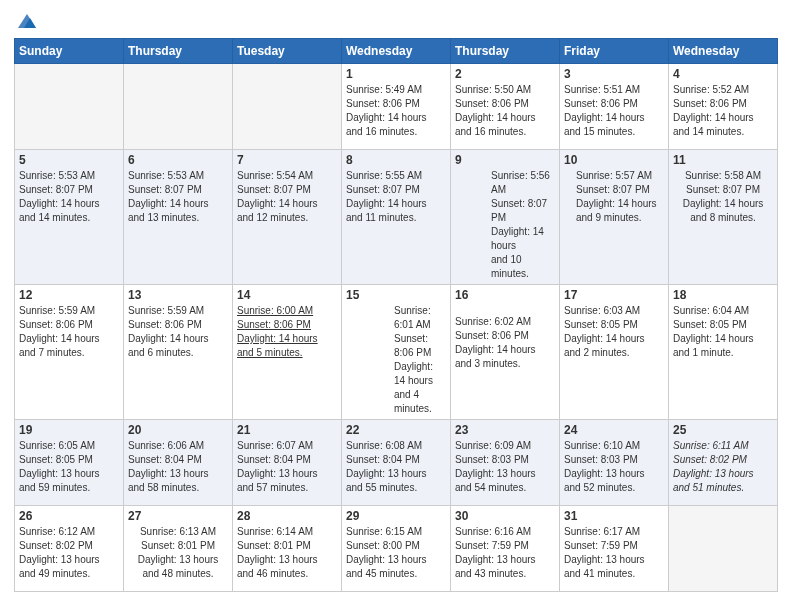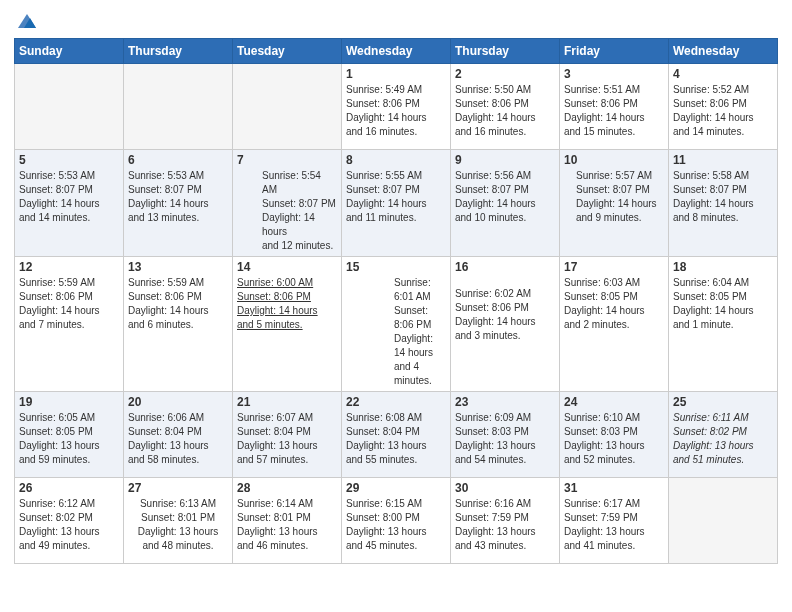--- a/index.html
+++ b/index.html
@@ -173,49 +173,49 @@
           </td>
           <td>
             <div class="day-number">6</div>
             <div class="day-info" style="white-space: pre-line;">Sunrise: 5:53 AM
 Sunset: 8:07 PM
 Daylight: 14 hours
 and 13 minutes.</div>
           </td>
           <td>
             <div class="day-number">7</div>
-            <div class="day-info" style="white-space: pre-line; margin-left: 25px;">Sunrise: 5:54 AM
+            <div class="day-info" style="white-space: pre-line;">Sunrise: 5:54 AM
 Sunset: 8:07 PM
 Daylight: 14 hours
 and 12 minutes.</div>
           </td>
           <td>
             <div class="day-number">8</div>
             <div class="day-info" style="white-space: pre-line;">Sunrise: 5:55 AM
 Sunset: 8:07 PM
 Daylight: 14 hours
 and 11 minutes.</div>
           </td>
           <td>
             <div class="day-number">9</div>
-            <div class="day-info" style="white-space: pre-line;">Sunrise: 5:56 AM
+            <div class="day-info" style="white-space: pre-line; margin-left: 36px;">Sunrise: 5:56 AM
 Sunset: 8:07 PM
 Daylight: 14 hours
 and 10 minutes.</div>
           </td>
           <td>
             <div class="day-number">10</div>
             <div class="day-info" style="white-space: pre-line; margin-left: 12px;">Sunrise: 5:57 AM
 Sunset: 8:07 PM
 Daylight: 14 hours
 and 9 minutes.</div>
           </td>
           <td>
             <div class="day-number">11</div>
-            <div class="day-info" style="white-space: pre-line;">Sunrise: 5:58 AM
+            <div class="day-info" style="white-space: pre-line; text-align: center;">Sunrise: 5:58 AM
 Sunset: 8:07 PM
 Daylight: 14 hours
 and 8 minutes.</div>
           </td>
         </tr>
         <tr>
           <td>
             <div class="day-number">12</div>
             <div class="day-info" style="white-space: pre-line;">Sunrise: 5:59 AM
 Sunset: 8:06 PM

